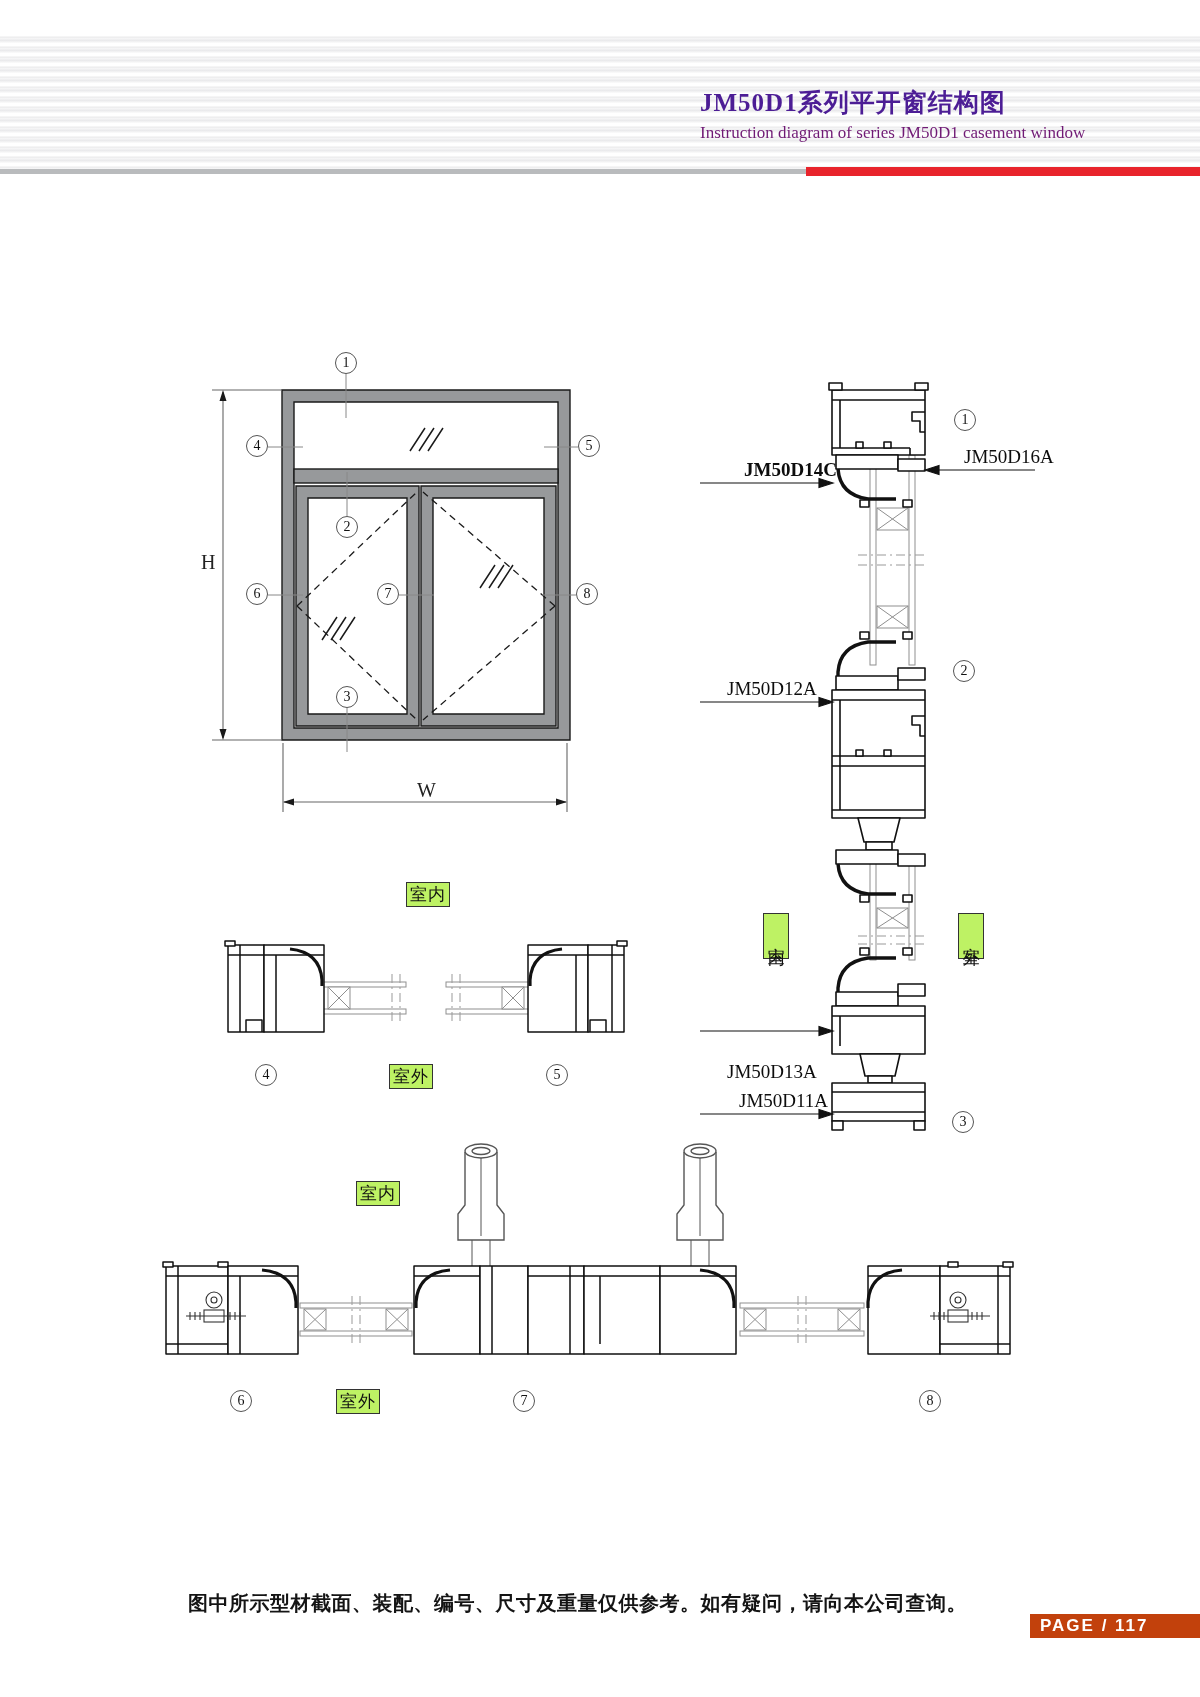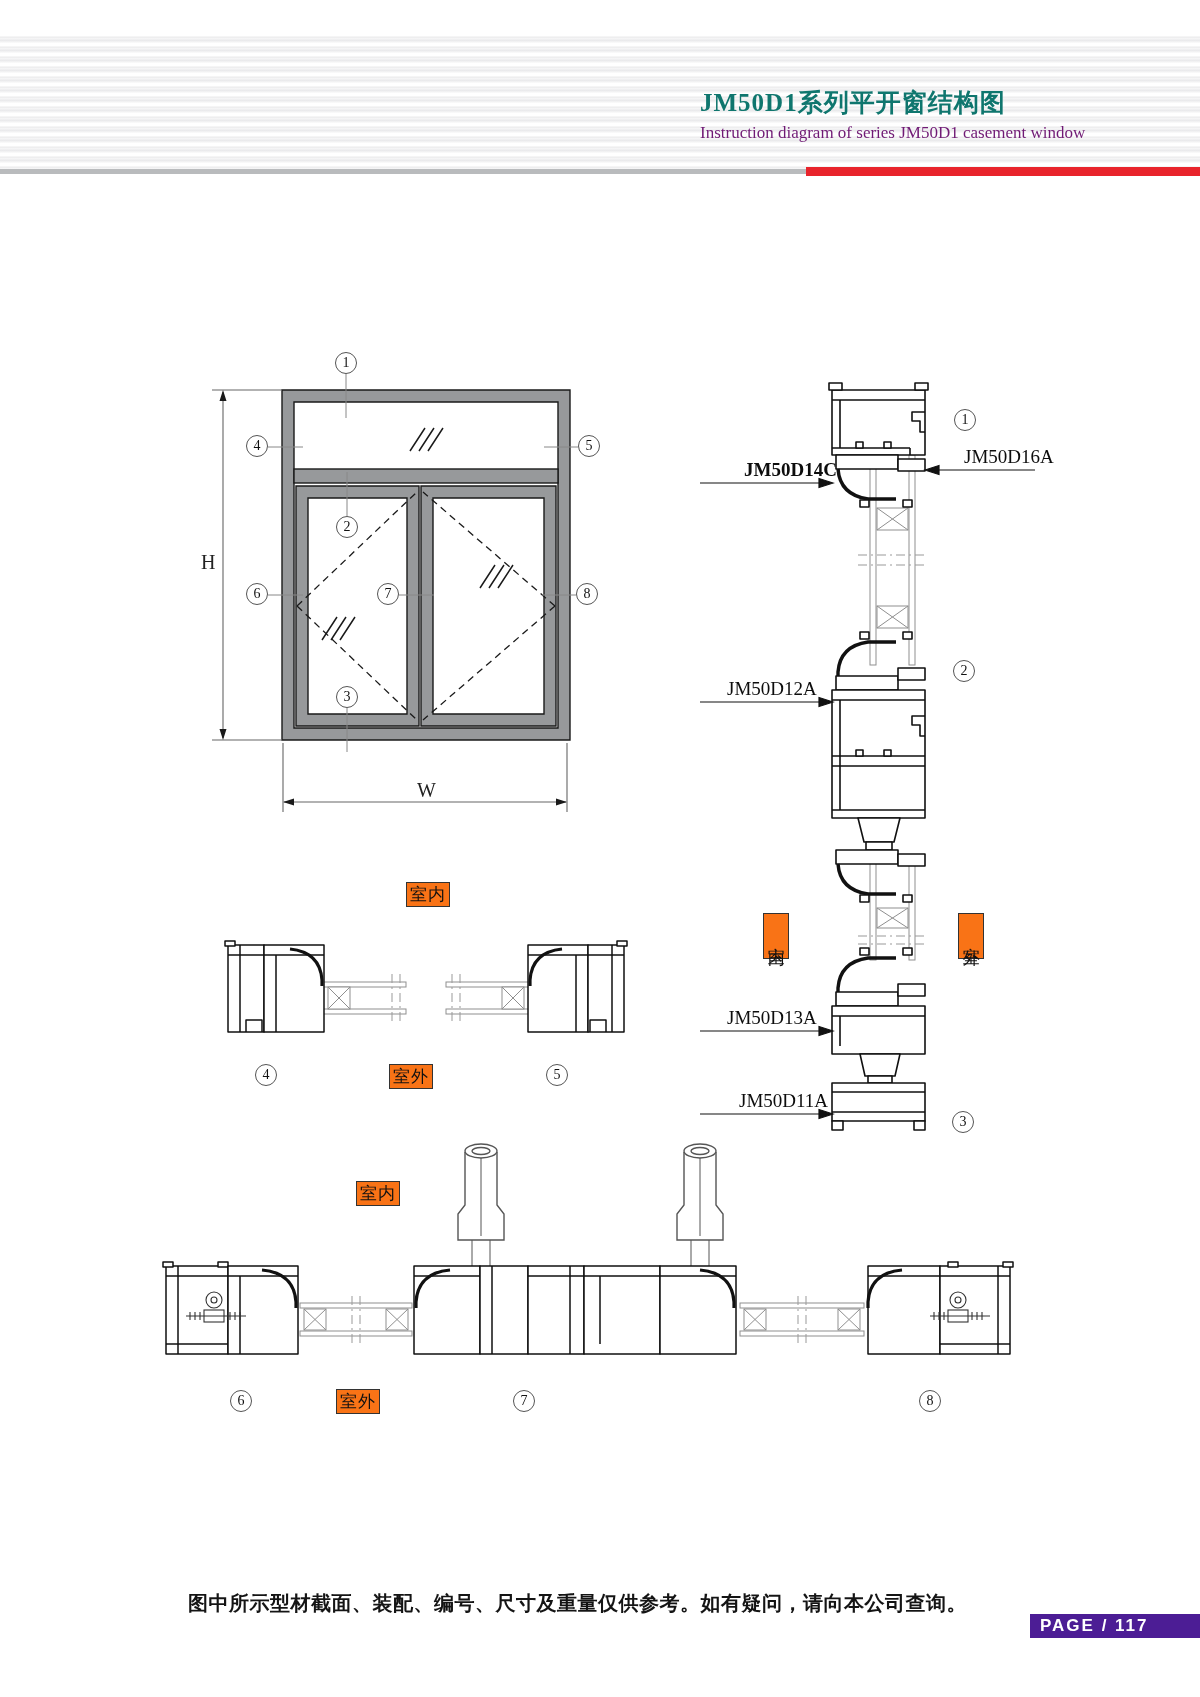--- a/index.html
+++ b/index.html
@@ -2,45 +2,45 @@
 <html><head>
 <meta charset="utf-8">
 <style>
   html,body{margin:0;padding:0;background:#fff;}
   .page{position:relative;width:1200px;height:1697px;background:#ffffff;overflow:hidden;
         font-family:"Liberation Serif",serif;color:#111;}
   
   .stripes{position:absolute;left:0;top:33px;width:1200px;height:136px;
     background:repeating-linear-gradient(180deg,#ffffff 0px,#ffffff 3px,#ebebec 4px,#f8f8f9 6px,#e7e7e9 7px,#fcfcfc 10px);}
   .title-zh{position:absolute;left:700px;top:86px;font:bold 25px "Liberation Serif",serif;
-    letter-spacing:1px;color:#0f766e;white-space:nowrap;}
+    letter-spacing:1px;color:#4c1d95;white-space:nowrap;}
   .title-en{position:absolute;left:700px;top:123px;font:17px "Liberation Serif",serif;color:#701a75;white-space:nowrap;}
   .bar-gray{position:absolute;left:0;top:169px;width:806px;height:5px;background:#b9bbbd;}
   .bar-red{position:absolute;left:806px;top:167px;width:394px;height:9px;background:#e8232b;}
   
   .art{position:absolute;left:0;top:0;}
   
   .cnum{position:absolute;width:22px;height:22px;border:1.2px solid #555;border-radius:50%;
     background:#fff;box-sizing:border-box;display:flex;align-items:center;justify-content:center;
     font:14px "Liberation Serif",serif;color:#111;}
   
   .plabel{position:absolute;font:19px "Liberation Serif",serif;color:#0d0d0d;white-space:nowrap;}
   
-  .roombox{position:absolute;border:1px solid #333;background:#f97316;color:#111;
+  .roombox{position:absolute;border:1px solid #333;background:#bef264;color:#111;
     display:flex;align-items:center;justify-content:center;box-sizing:border-box;
     font:17px/1.15 "Liberation Serif",serif;}
   .roombox.h{width:44px;height:25px;letter-spacing:1px;}
   .roombox.v{width:26px;height:46px;writing-mode:vertical-rl;letter-spacing:2px;}
   
   .dimletter{position:absolute;font:20px "Liberation Serif",serif;color:#222;}
   
   .note-zh{position:absolute;left:188px;top:1590px;font:600 20px "Liberation Sans",sans-serif;
     letter-spacing:0.5px;color:#141414;white-space:nowrap;}
   .note-en{position:absolute;left:187px;top:1616px;font:19px "Liberation Serif",serif;color:#141414;white-space:nowrap;}
-  .badge{position:absolute;left:1030px;top:1614px;width:170px;height:24px;background:#4c1d95;
+  .badge{position:absolute;left:1030px;top:1614px;width:170px;height:24px;background:#c2410c;
     color:#fff;font:bold 17px "Liberation Sans",sans-serif;letter-spacing:2px;line-height:24px;
     padding-left:10px;box-sizing:border-box;}
 </style>
 </head>
 <body>
 
 <div class="page">
 
   <div class="stripes"></div>
   <div class="title-zh">JM50D1系列平开窗结构图</div>
@@ -270,21 +270,21 @@
   <span class="cnum" style="left:246px;top:583px;">6</span>
   <span class="cnum" style="left:377px;top:583px;">7</span>
   <span class="cnum" style="left:576px;top:583px;">8</span>
 
   <span class="cnum" style="left:954px;top:409px;">1</span>
   <span class="cnum" style="left:953px;top:660px;">2</span>
   <span class="cnum" style="left:952px;top:1111px;">3</span>
   <span class="plabel" style="left:744px;top:459px;font-weight:bold;">JM50D14C</span>
   <span class="plabel" style="left:964px;top:446px;">JM50D16A</span>
   <span class="plabel" style="left:727px;top:678px;text-align:center;">JM50D12A</span>
-  <span class="plabel" style="left:727px;top:1007px;">JM50D13A</span>
+  <span class="plabel" style="left:727px;top:1061px;">JM50D13A</span>
   <span class="plabel" style="left:727px;top:1090px;margin-left:12px;">JM50D11A</span>
   <span class="roombox v" style="left:763px;top:913px;">室内</span>
   <span class="roombox v" style="left:958px;top:913px;">室外</span>
 
   <span class="roombox h" style="left:406px;top:882px;">室内</span>
   <span class="cnum" style="left:255px;top:1064px;">4</span>
   <span class="roombox h" style="left:389px;top:1064px;">室外</span>
   <span class="cnum" style="left:546px;top:1064px;">5</span>
 
   <span class="roombox h" style="left:356px;top:1181px;">室内</span>

